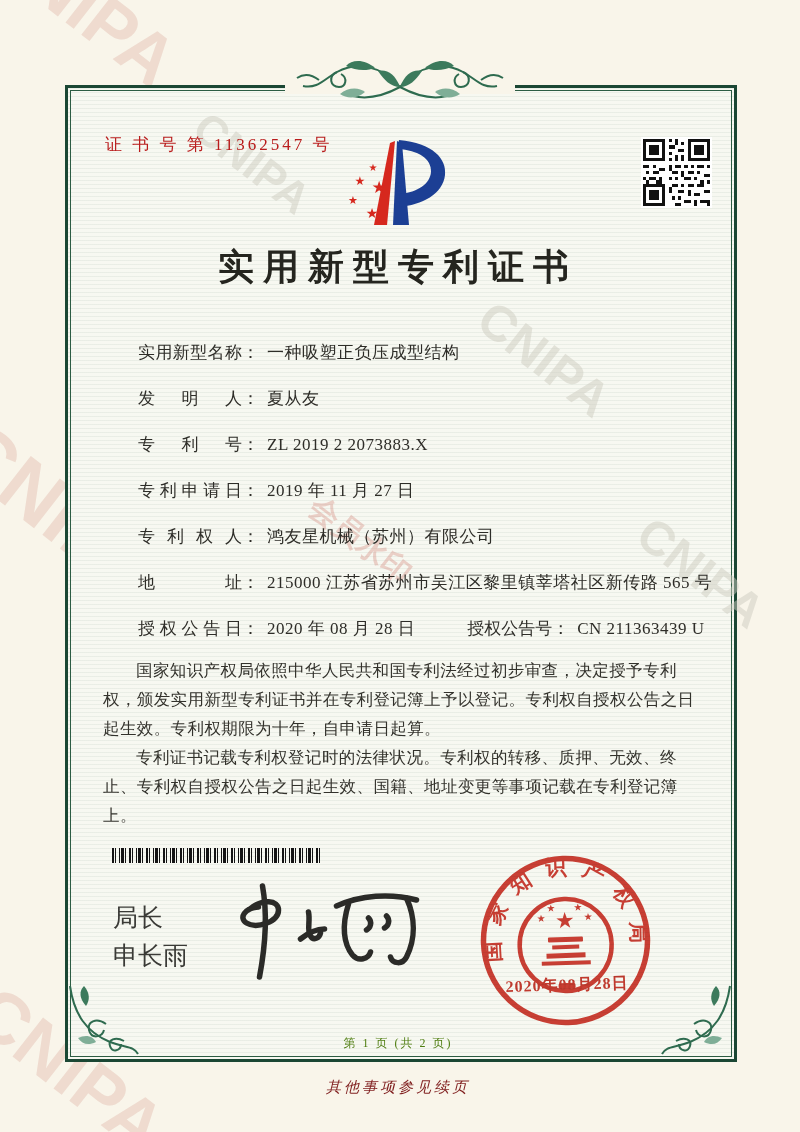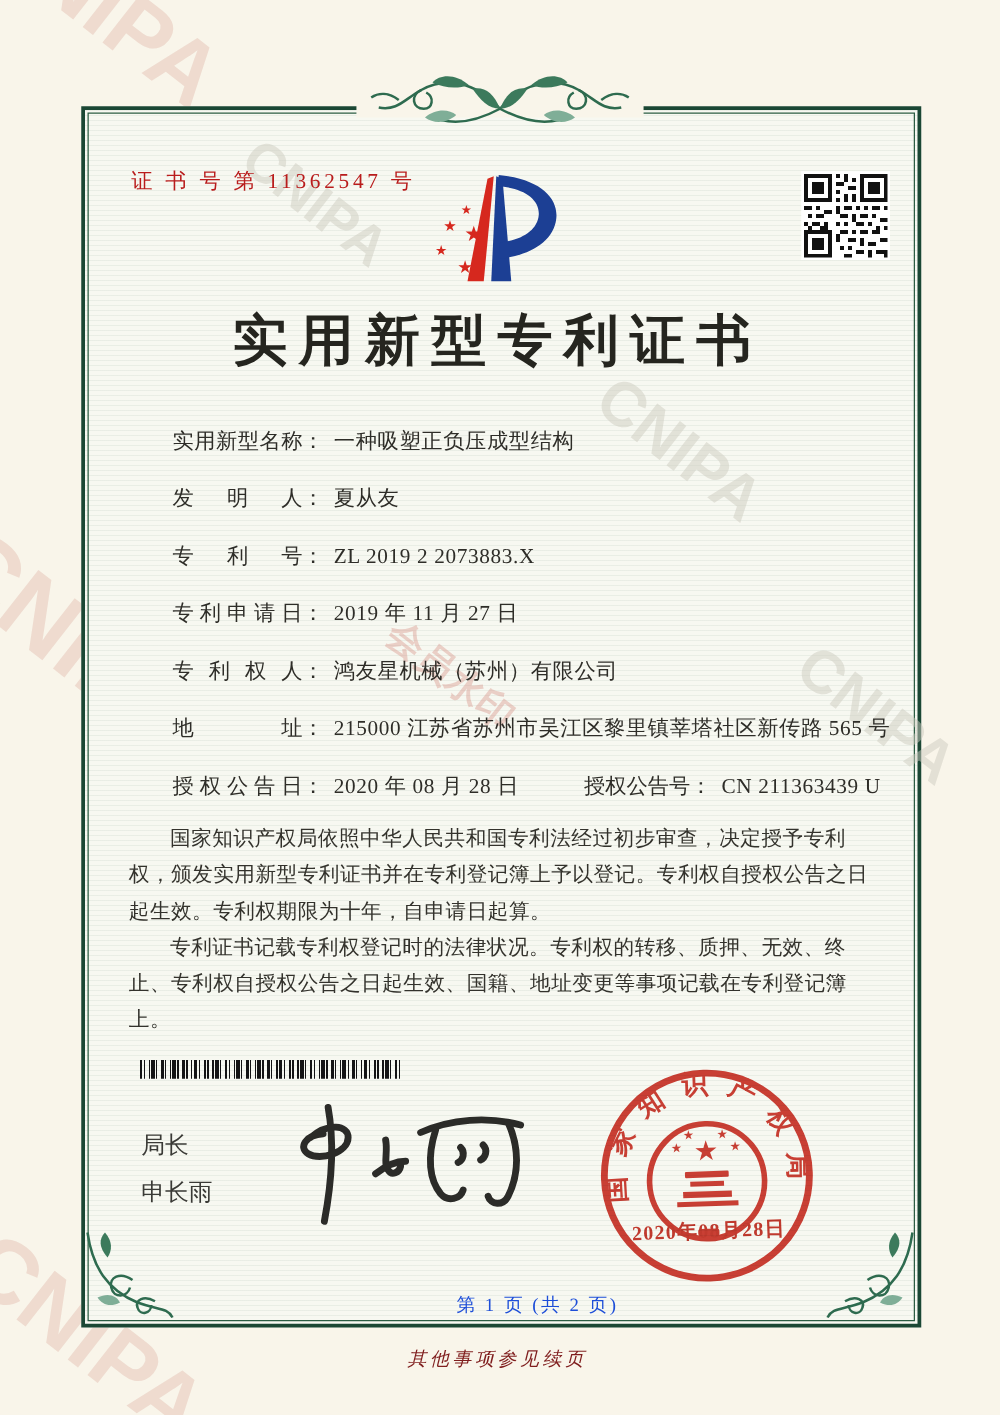--- a/index.html
+++ b/index.html
@@ -27,21 +27,21 @@
   .ornament{position:absolute;z-index:3;pointer-events:none;}
 
   
   .cert-no{position:absolute;left:105px;top:133px;font-size:17px;letter-spacing:3px;
            color:#b91c1c;z-index:4;}
   .logo{position:absolute;left:341px;top:138px;width:116px;height:92px;z-index:4;}
   .qr{position:absolute;left:641px;top:137px;width:67px;height:67px;z-index:4;background:#fff;padding:2px;}
   .qr svg{width:100%;height:100%;shape-rendering:crispEdges;}
 
   .title{position:absolute;left:65px;top:243px;width:666px;text-align:center;
-         font-size:44px;font-weight:bold;letter-spacing:9px;color:#25251f;z-index:4;}
+         font-size:36px;font-weight:bold;letter-spacing:9px;color:#25251f;z-index:4;}
 
   
   .fields{position:absolute;left:104px;top:341px;width:608px;z-index:4;
           font-size:17px;color:#2e2d28;margin-left:34px;}
   .frow{height:46px;white-space:nowrap;}
   .flabel{display:inline-block;width:104px;text-align:justify;text-align-last:justify;
           vertical-align:top;}
   .fcolon{display:inline-block;margin-right:8px;}
   .fvalue{letter-spacing:0.5px;}
   .grant-no{margin-left:52px;}
@@ -57,32 +57,32 @@
     background:repeating-linear-gradient(90deg,
       #141414 0px,#141414 2px, rgba(0,0,0,0) 2px, rgba(0,0,0,0) 3px,
       #141414 3px,#141414 4px, rgba(0,0,0,0) 4px, rgba(0,0,0,0) 7px,
       #141414 7px,#141414 8px, rgba(0,0,0,0) 8px, rgba(0,0,0,0) 9px,
       #141414 9px,#141414 12px, rgba(0,0,0,0) 12px, rgba(0,0,0,0) 13px,
       #141414 13px,#141414 14px, rgba(0,0,0,0) 14px, rgba(0,0,0,0) 17px);}
 
   
   .signer{position:absolute;left:113px;top:898px;z-index:4;
           font-family:"Liberation Sans","DejaVu Sans",sans-serif;
-          font-size:19px;color:#3a3a36;line-height:38px;}
+          font-size:25px;color:#3a3a36;line-height:38px;}
   .sig-graphic{position:absolute;left:218px;top:878px;width:215px;height:105px;z-index:4;}
 
   
   .seal{position:absolute;left:478px;top:853px;width:175px;height:175px;z-index:6;
         mix-blend-mode:multiply;opacity:0.93;transform:rotate(-2deg);}
   .seal-date{position:absolute;left:0;top:122px;width:175px;text-align:center;
              font-size:16px;font-weight:bold;color:#c32c20;letter-spacing:1px;z-index:7;}
 
   
   .page-num{position:absolute;left:65px;top:1035px;width:666px;text-align:center;
-            font-size:15px;color:#1d4ed8;letter-spacing:2px;z-index:4;padding-left:32px;}
+            font-size:12px;color:#4d7c0f;letter-spacing:2px;z-index:4;}
   .cont-note{position:absolute;left:65px;top:1078px;width:666px;text-align:center;
              font-size:15px;color:#7f1d1d;letter-spacing:3px;z-index:4;font-style:italic;}
 </style>
 </head>
 <body>
 
 <div class="page">
 
   <div class="wm wm-pink" style="left:-28px;top:-38px;font-size:72px;transform:rotate(38deg);">CNIPA</div>
   <div class="wm wm-pink" style="left:-62px;top:468px;font-size:80px;transform:rotate(38deg);">CNIPA</div>

